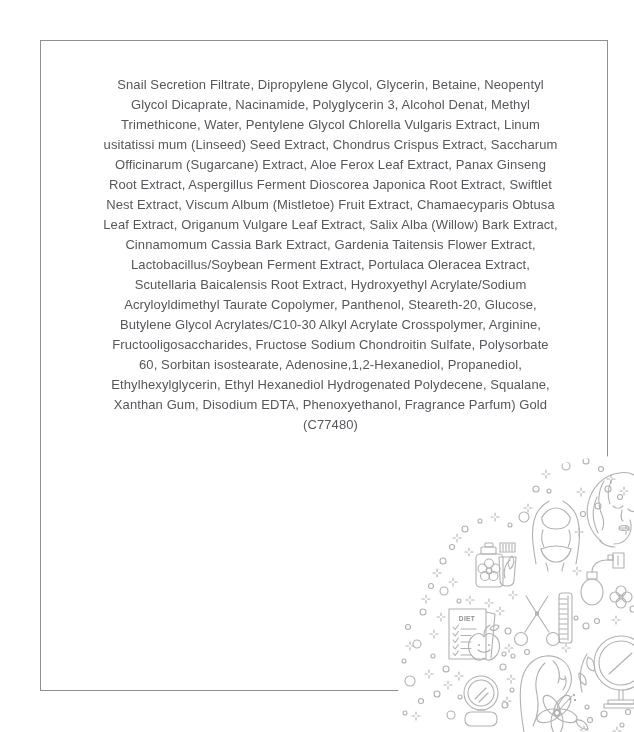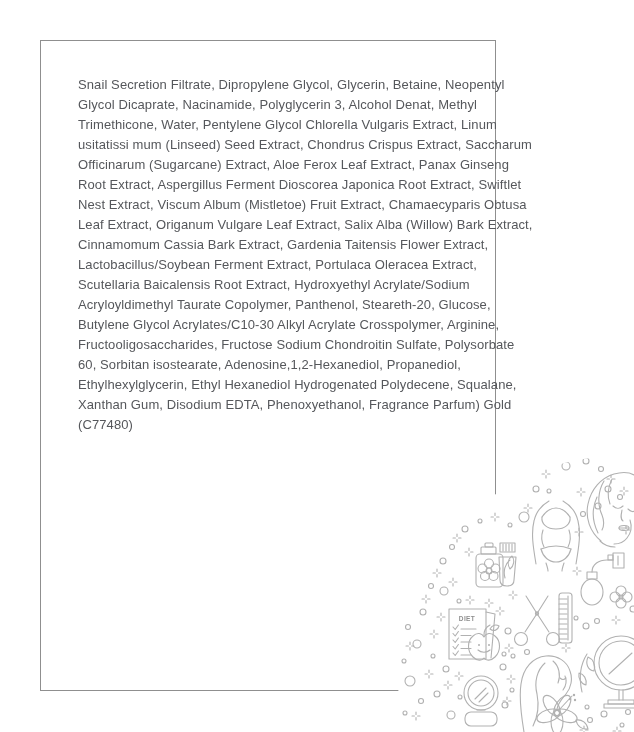--- a/index.html
+++ b/index.html
@@ -8,22 +8,22 @@
     --body-text:#55575b;
     --icon-line:#b1b1b1;
     --diet-label-color:#8e8e8e;
   }
   html,body{margin:0;padding:0;background:var(--page-bg);}
   .screen{
     position:relative;width:634px;height:732px;background:var(--page-bg);
     overflow:hidden;font-family:"Liberation Sans",sans-serif;
   }
   .panel{
-    position:absolute;left:40px;top:40px;width:456px;height:651px;
-    border:1px solid var(--panel-border);box-sizing:border-box;background:#fff;
+    position:absolute;left:40px;top:40px;width:568px;height:651px;
+    border:1px solid var(--panel-border);box-sizing:border-box;background:#fff;text-align:center;
   }
   .ingredients{
     position:absolute;left:37px;top:34px;width:505px;
     font-size:13px;line-height:20px;color:var(--body-text);
     white-space:pre-line;letter-spacing:0.1px;
   }
   .illustration{position:absolute;left:398px;top:452px;width:236px;height:280px;}
   .il{fill:none;stroke:var(--icon-line);stroke-width:1.1;stroke-linecap:round;stroke-linejoin:round;}
   .ildot{fill:var(--icon-line);stroke:none;}
   .diet{font:bold 6.5px "Liberation Sans",sans-serif;fill:var(--diet-label-color);stroke:none;letter-spacing:.4px;}

